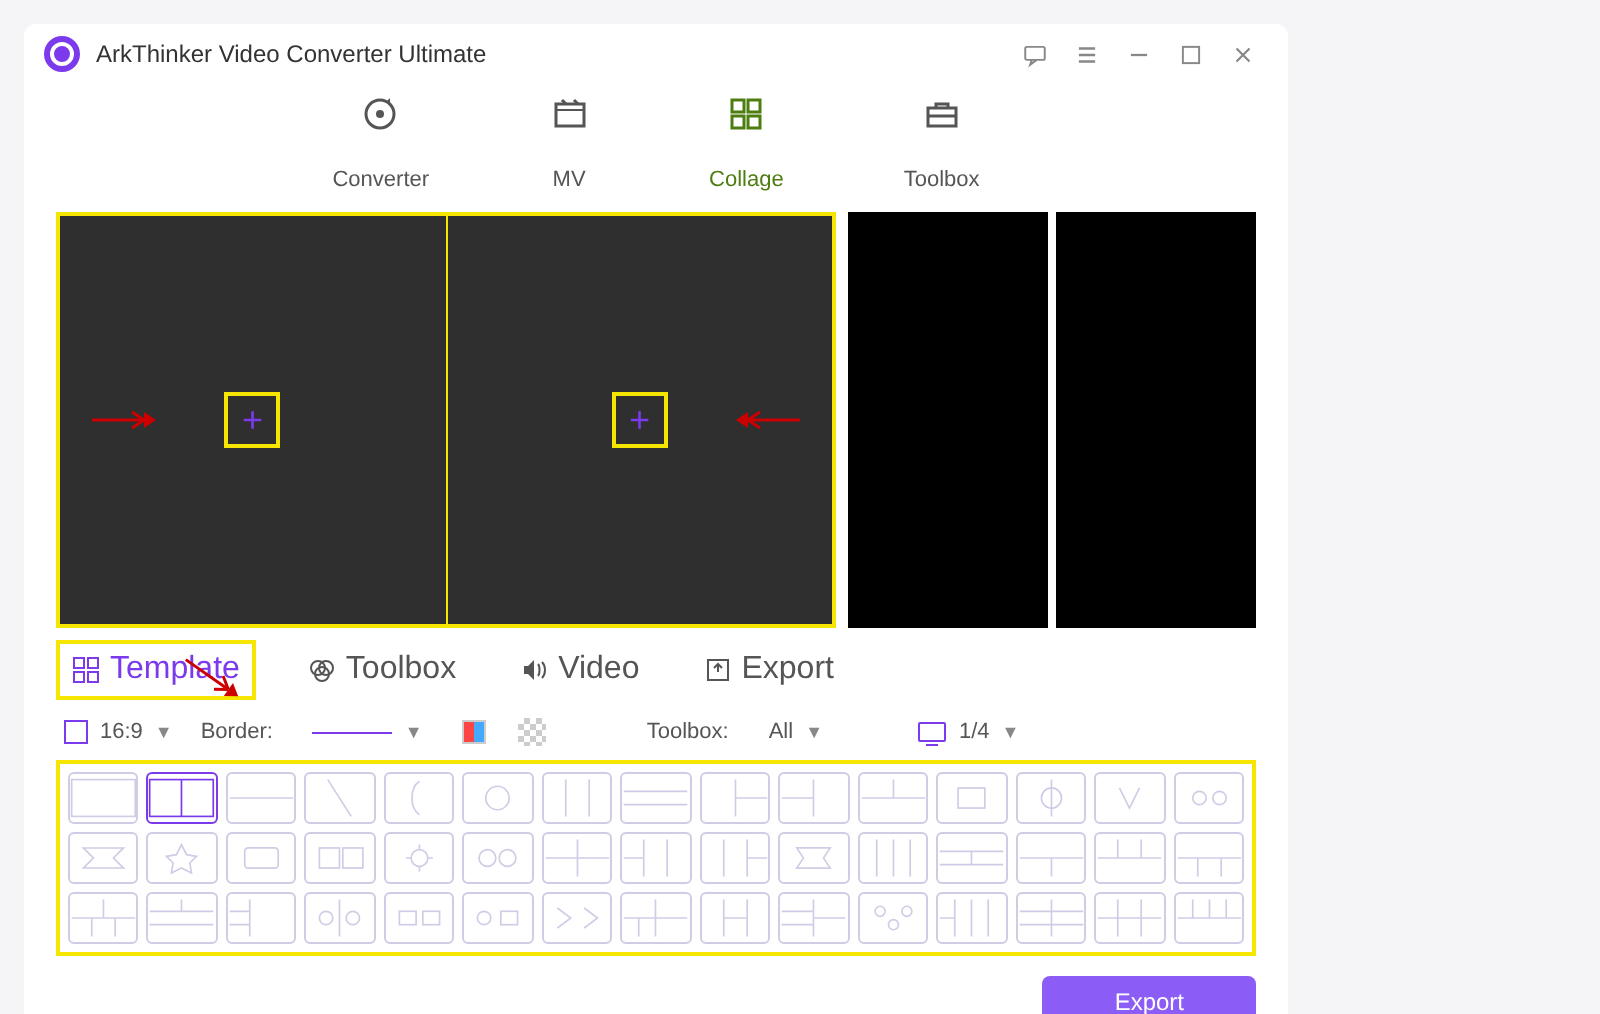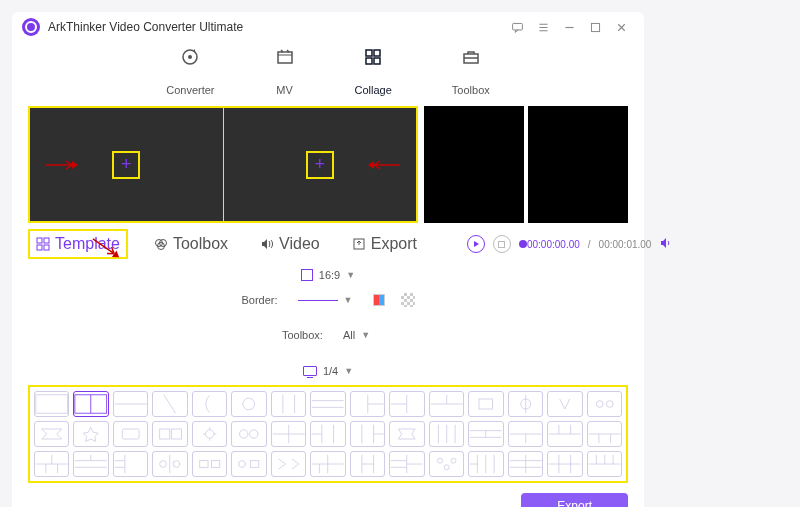--- a/index.html
+++ b/index.html
@@ -11,21 +11,21 @@
 .logo { width: 18px; height: 18px; background: #7c3aed; border-radius: 50%; display:flex; align-items:center; justify-content:center; margin-right:8px;}
 .logo::after{content:"";width:8px;height:8px;border:2px solid #fff;border-radius:50%;}
 .title-text { font-size: 12px; color: #333; flex: 0 0 auto; }
 .title-spacer { flex: 1; }
 .win-btn { width: 26px; height: 20px; display:flex; align-items:center; justify-content:center; color:#888; font-size:12px; cursor:pointer; }
 .win-btn svg { width: 13px; height: 13px; }
 
 
 .main-tabs { display: flex; justify-content: center; gap: 60px; padding: 6px 0 10px 0; }
 .main-tab { display: flex; flex-direction: column; align-items: center; gap: 18px; cursor: pointer; color: #555; }
-.main-tab.active { color: #0f172a; }
+.main-tab.active { color: #4d7c0f; }
 .main-tab .icon { width: 20px; height: 18px; display:flex; align-items:center; justify-content:center; }
 .main-tab .label { font-size: 11px; }
 
 
 .workarea { display: flex; gap: 6px; padding: 0 16px; height: 208px; }
 .editor-pane { width: 390px; height: 100%; border: 2px solid #f5e500; background: #2f2f2f; display: flex; }
 .editor-cell { flex:1; position: relative; border-right: 1px solid #f5e500; display:flex; align-items:center; justify-content:center;}
 .editor-cell:last-child { border-right: none; }
 .add-box { width: 28px; height: 28px; border: 2px solid #f5e500; display:flex; align-items:center; justify-content:center; }
 .add-plus { color: #7c3aed; font-size: 18px; font-weight: 300; }
@@ -49,21 +49,21 @@
 .play-btn::after{content:"";width:0;height:0;border-left:5px solid #7c3aed;border-top:3px solid transparent;border-bottom:3px solid transparent;margin-left:1px;}
 .stop-btn { width: 18px; height: 18px; border: 1.5px solid #bbb; border-radius: 50%; display:flex; align-items:center; justify-content:center; cursor:pointer;}
 .stop-btn::after{content:"";width:5px;height:5px;border:1px solid #bbb;}
 .timeline { flex: 1; height: 2px; background: #ddd; position: relative; }
 .timeline::before { content:""; position:absolute; left:0; top:-3px; width:8px; height:8px; background:#7c3aed; border-radius:50%;}
 .time-text { font-size: 10px; color: #7c3aed; }
 .time-total { color: #888; }
 .vol-icon { color: #7c3aed; font-size: 13px; }
 
 
-.toolbar-row { display: flex; align-items: center; gap: 10px; padding: 4px 16px; font-size: 11px; color: #555; flex-direction: column; }
+.toolbar-row { display: flex; gap: 10px; padding: 4px 16px; font-size: 11px; color: #555; }
 .tb-group { display: flex; align-items: center; gap: 16px; }
 .dropdown { display: flex; align-items: center; gap: 6px; padding: 2px 4px; cursor:pointer;}
 .dropdown .caret { font-size: 9px; color: #888; }
 .line-sample { width: 40px; height: 1px; background: #7c3aed; }
 .color-sq { width:12px; height:12px; border:1px solid #ccc; display:flex;}
 .checker { width:14px;height:14px; background: repeating-conic-gradient(#ccc 0 25%, #fff 0 50%) 0 0/6px 6px;}
 .ratio-icon{width:12px;height:12px;border:1.5px solid #7c3aed;position:relative;}
 .screen-icon{width:14px;height:10px;border:1.5px solid #7c3aed;border-radius:1px;position:relative;}
 .screen-icon::after{content:"";position:absolute;width:6px;height:1.5px;background:#7c3aed;bottom:-3px;left:3px;}
 
@@ -223,32 +223,20 @@
       <div class="subtab">
         <span class="si">
             <svg viewBox="0 0 14 14">
               <rect x="2" y="2" width="10" height="10" fill="none" stroke="currentColor"></rect>
               <path d="M7 4v4M5 6l2-2 2 2" stroke="currentColor" fill="none"></path>
             </svg>
           </span>
         <span>Export</span>
       </div>
     </div>
-    <div class="sub-right">
-      <div class="play-btn"></div>
-      <div class="stop-btn"></div>
-      <div class="timeline"></div>
-      <span class="time-text">00:00:00.00</span>
-        <span class="time-text time-total">/</span>
-        <span class="time-text time-total">00:00:01.00</span>
-      <span class="vol-icon"><svg width="14" height="14" viewBox="0 0 14 14">
-            <path d="M2 5v4h2l3 3V2L4 5H2z" fill="currentColor"></path>
-            <path d="M9 5c1 1 1 3 0 4" stroke="currentColor" fill="none"></path>
-          </svg></span>
-    </div>
   </div>
 
   <div class="toolbar-row">
     <div class="tb-group dropdown">
       <span class="ratio-icon"></span>
       <span>16:9</span>
       <span class="caret">▼</span>
     </div>
     <div class="tb-group">
       <span>Border:</span>

